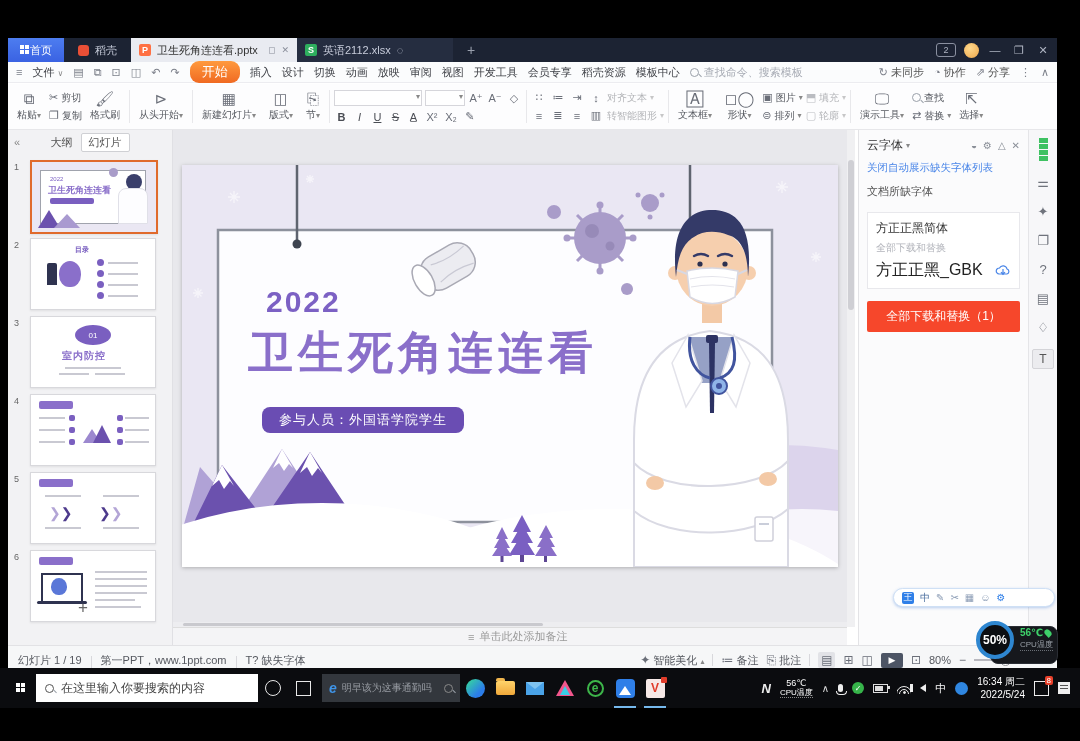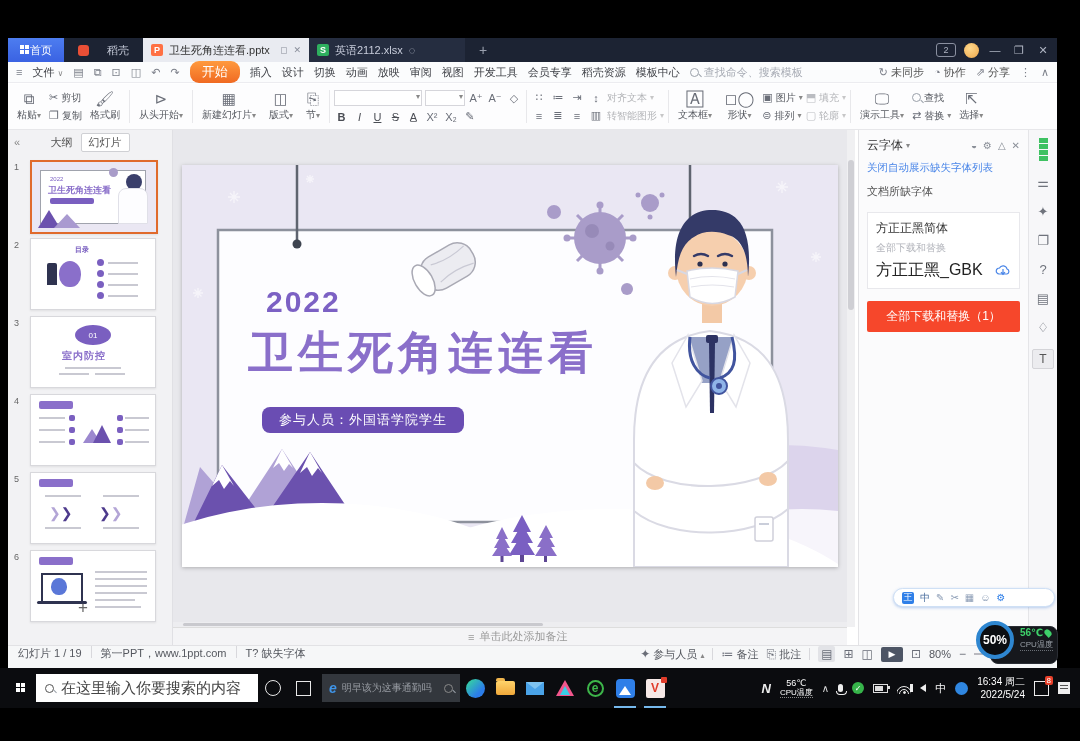--- a/index.html
+++ b/index.html
@@ -5,21 +5,21 @@
   html,body{margin:0;padding:0}
   body{width:1080px;height:741px;background:#000;font-family:"Liberation Sans","DejaVu Sans",sans-serif;position:relative;overflow:hidden;-webkit-font-smoothing:antialiased}
   .abs{position:absolute}
   
   #window{position:absolute;left:8px;top:38px;width:1049px;height:630px;background:#fff;overflow:hidden}
   
   .tabbar{position:absolute;left:0;top:0;width:100%;height:24px;background:#1c2333;display:flex;align-items:stretch;color:#c7ccda;font-size:11px}
   .tab-home{display:flex;align-items:center;gap:0;padding:0 12px;background:linear-gradient(#4d7df0,#3a62e2);color:#fff}
   .grid4{width:10px;height:10px;display:grid;grid-template-columns:4px 4px;grid-template-rows:4px 4px;gap:1px}
   .grid4 i{background:#fff;display:block}
-  .tab-docer{display:flex;align-items:center;gap:18px;padding:0 14px}
+  .tab-docer{display:flex;align-items:center;gap:6px;padding:0 14px}
   .docer-ic{width:11px;height:11px;border-radius:3px;background:#e94f36}
   .tab-doc{display:flex;align-items:center;gap:6px;padding:0 8px;background:#e9ebf1;color:#333;width:150px}
   .tab-doc .pic{width:12px;height:12px;border-radius:2px;background:#ff7043;color:#fff;font-size:9px;font-weight:bold;display:flex;align-items:center;justify-content:center}
   .tab-doc .lbl{flex:1;overflow:hidden;white-space:nowrap}
   .tab-doc .mini{color:#8a8f9b;font-size:9px}
   .tab-sheet{display:flex;align-items:center;gap:6px;padding:0 8px;background:#252d40;width:140px}
   .tab-sheet .sic{width:12px;height:12px;border-radius:2px;background:#2eaf5e;color:#fff;font-size:9px;font-weight:bold;display:flex;align-items:center;justify-content:center}
   .tab-plus{display:flex;align-items:center;padding:0 14px;font-size:14px;color:#9aa0ae}
   .tb-right{margin-left:auto;display:flex;align-items:center;gap:8px;padding-right:6px}
   .msg-badge{min-width:14px;height:12px;border:1px solid #8a90a0;border-radius:3px;color:#aeb4c2;font-size:9px;display:flex;align-items:center;justify-content:center;padding:0 2px}
@@ -83,21 +83,21 @@
   .fp-repl{color:#222;font-size:16px;margin-top:5px;display:flex;align-items:center}
   .fp-btn{margin:12px 8px;background:#f6472b;color:#fff;text-align:center;padding:7px 0;border-radius:2px;font-size:12px}
   
   .rstrip{position:absolute;left:1020px;top:92px;width:29px;height:515px;background:#f7f7f9;border-left:1px solid #e5e5e8;box-sizing:border-box;display:flex;flex-direction:column;align-items:center;padding-top:8px;gap:14px}
   .batt-ind{display:flex;flex-direction:column;gap:1px}
   .batt-ind i{width:9px;height:5px;background:#3ec162;display:block}
   .rs-ic{color:#6f737c;font-size:13px}
   .rs-t{border:1px solid #d4d4d8;background:#ececef;color:#555;font-size:12px;padding:2px 6px;border-radius:2px}
   
   .notesbar{position:absolute;left:165px;top:589px;width:674px;height:18px;background:#f4f4f6;border-top:1px solid #ddd;display:flex;align-items:center;color:#999;font-size:11px;gap:5px;padding-left:295px;box-sizing:border-box}
-  .statusbar{position:absolute;left:0;top:607px;width:1049px;height:23px;background:#f6f7f8;border-top:1px solid #e2e2e5;display:flex;align-items:flex-start;font-size:11px;color:#55585f;padding:0 10px;box-sizing:border-box;gap:9px}
+  .statusbar{position:absolute;left:0;top:607px;width:1049px;height:23px;background:#f6f7f8;border-top:1px solid #e2e2e5;display:flex;align-items:flex-end;font-size:11px;color:#55585f;padding:0 10px;box-sizing:border-box;gap:9px}
   .st-sep{width:1px;height:12px;background:#d8d8dc}
   .st-right{margin-left:auto;display:flex;align-items:center;gap:8px}
   .view-ic{font-size:12px;color:#6a6e78}
   .view-active{background:#e2e3e7;border-radius:2px;padding:1px 3px}
   .play-btn{width:22px;height:15px;background:#4d5565;border-radius:2px;color:#fff;font-size:9px;display:flex;align-items:center;justify-content:center}
   .sl-track{width:58px;height:2px;background:#b9b9bf;position:relative}
   .sl-knob{position:absolute;left:26px;top:-4px;width:9px;height:9px;border-radius:50%;background:#fff;border:1px solid #909298}
   
   .imebar{position:absolute;left:893px;top:588px;width:162px;height:19px;background:#fff;border:1px solid #cfe0f5;border-radius:10px;box-shadow:0 1px 3px rgba(60,120,216,.35);display:flex;align-items:center;gap:6px;padding:0 8px;box-sizing:border-box;font-size:10px;color:#4a6e9e;z-index:30}
   .ime-logo{width:12px;height:12px;background:#2f7fe8;color:#fff;border-radius:2px;font-size:9px;display:flex;align-items:center;justify-content:center}
@@ -105,21 +105,21 @@
   .cpuw{position:absolute;left:976px;top:621px;width:80px;height:46px;z-index:40}
   .cpu-pill{position:absolute;left:14px;top:5px;width:66px;height:36px;background:#16181d;border-radius:8px;border:1px solid #2a2d34}
   .cpu-circle{position:absolute;left:0;top:0;width:38px;height:38px;border-radius:50%;background:#0c0e12;border:4px solid #2e86d0;box-sizing:border-box;display:flex;align-items:center;justify-content:center;color:#fff;font-size:12px;font-weight:bold}
   .cpu-right{position:absolute;left:44px;top:6px;display:flex;flex-direction:column;gap:1px}
   .cpu-temp{color:#3ed06a;font-size:10px;font-weight:bold;display:flex;align-items:center;gap:2px}
   .flame{width:6px;height:8px;background:#3ed06a;border-radius:50% 50% 50% 0;transform:rotate(-45deg);display:inline-block}
   .cpu-label{color:#9aa0a8;font-size:8px;border-bottom:1px dotted #6a6f76}
   
   .taskbar{position:absolute;left:0;top:668px;width:1080px;height:40px;background:#0b0c0f;display:flex;align-items:center;z-index:20}
   .tk-start{margin-left:16px}
-  .tk-search{margin-left:10px;width:222px;height:28px;background:#fff;display:flex;align-items:center;gap:7px;padding:0 9px;box-sizing:border-box;font-size:15px;color:#444}
+  .tk-search{margin-left:10px;width:222px;height:28px;background:#fff;display:flex;align-items:center;gap:7px;padding:0 9px;box-sizing:border-box;font-size:12px;color:#444}
   .tk-ic{width:30px;display:flex;align-items:center;justify-content:center;position:relative;height:40px}
   .cortana{width:14px;height:14px;border:1.6px solid #e8e8e8;border-radius:50%}
   .taskview{width:13px;height:13px;border:1.4px solid #e8e8e8;position:relative}
   .tk-news{margin-left:4px;width:138px;height:28px;background:#33373d;display:flex;align-items:center;gap:5px;padding:0 7px;box-sizing:border-box;font-size:10px;color:#989ca3;white-space:nowrap;overflow:hidden}
   .ie-e{color:#3f94e8;font-weight:bold;font-style:italic;font-size:14px}
   .edge{width:19px;height:19px;border-radius:50%;background:linear-gradient(135deg,#35d2a2 10%,#2b7de9 70%)}
   .folder{width:19px;height:14px;background:linear-gradient(#ffd36b,#f0a83a);border-radius:2px;position:relative}
   .folder:before{content:"";position:absolute;left:0;top:-3px;width:9px;height:3px;background:#f0b64e;border-radius:2px 2px 0 0}
   .mail{width:18px;height:13px;background:#4aa3e8;position:relative}
   .mail:before{content:"";position:absolute;left:0;top:0;border-left:9px solid transparent;border-right:9px solid transparent;border-top:7px solid #7ec3f0}
@@ -651,21 +651,21 @@
     <span>单击此处添加备注</span>
   </div>
 
   <div class="statusbar">
     <span>幻灯片 1 / 19</span>
     <span class="st-sep"></span>
     <span>第一PPT，www.1ppt.com</span>
     <span class="st-sep"></span>
     <span><b style="font-weight:normal">T?</b> <span>缺失字体</span></span>
     <span class="st-right">
-      <span><span class="view-ic">✦</span> <span>参与人员</span> <span class="caret">▴</span></span>
+      <span><span class="view-ic">✦</span> <span>智能美化</span> <span class="caret">▴</span></span>
       <span class="st-sep"></span>
       <span><span class="view-ic">≔</span> <span>备注</span></span>
       <span><span class="view-ic">⎘</span> <span>批注</span></span>
       <span class="st-sep"></span>
       <span class="view-ic view-active">▤</span>
       <span class="view-ic">⊞</span>
       <span class="view-ic">◫</span>
       <span class="play-btn">▶</span>
       <span class="view-ic">⊡</span>
       <span>80%</span>

